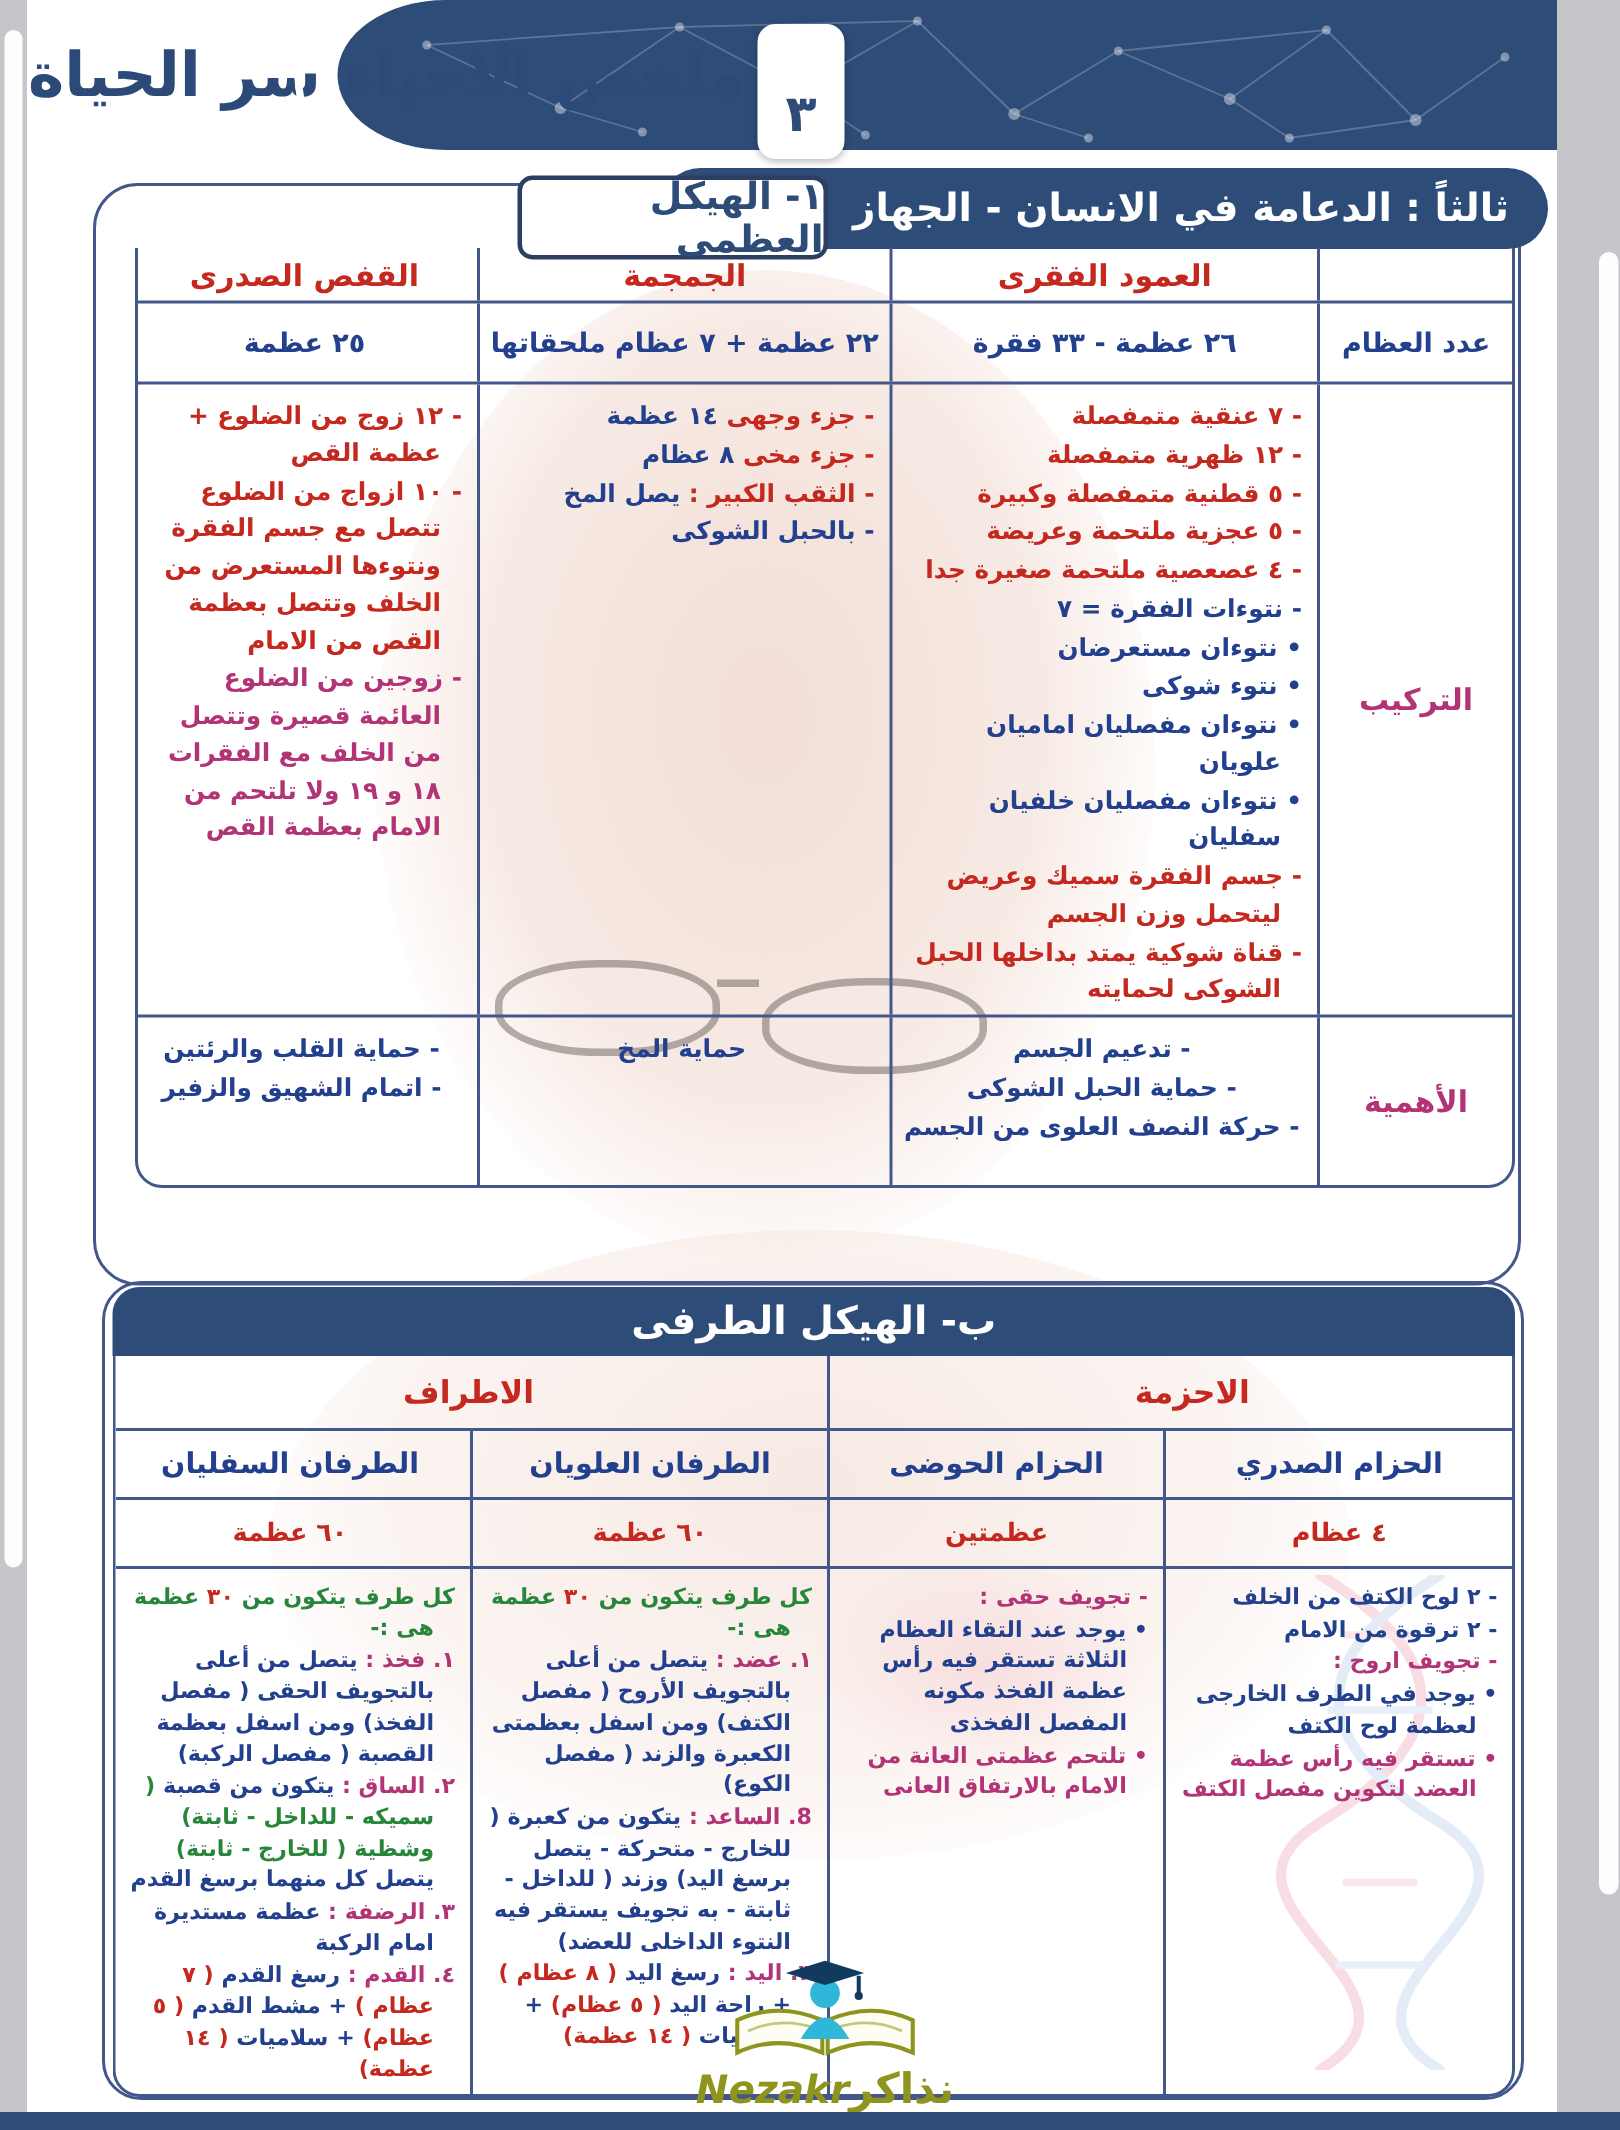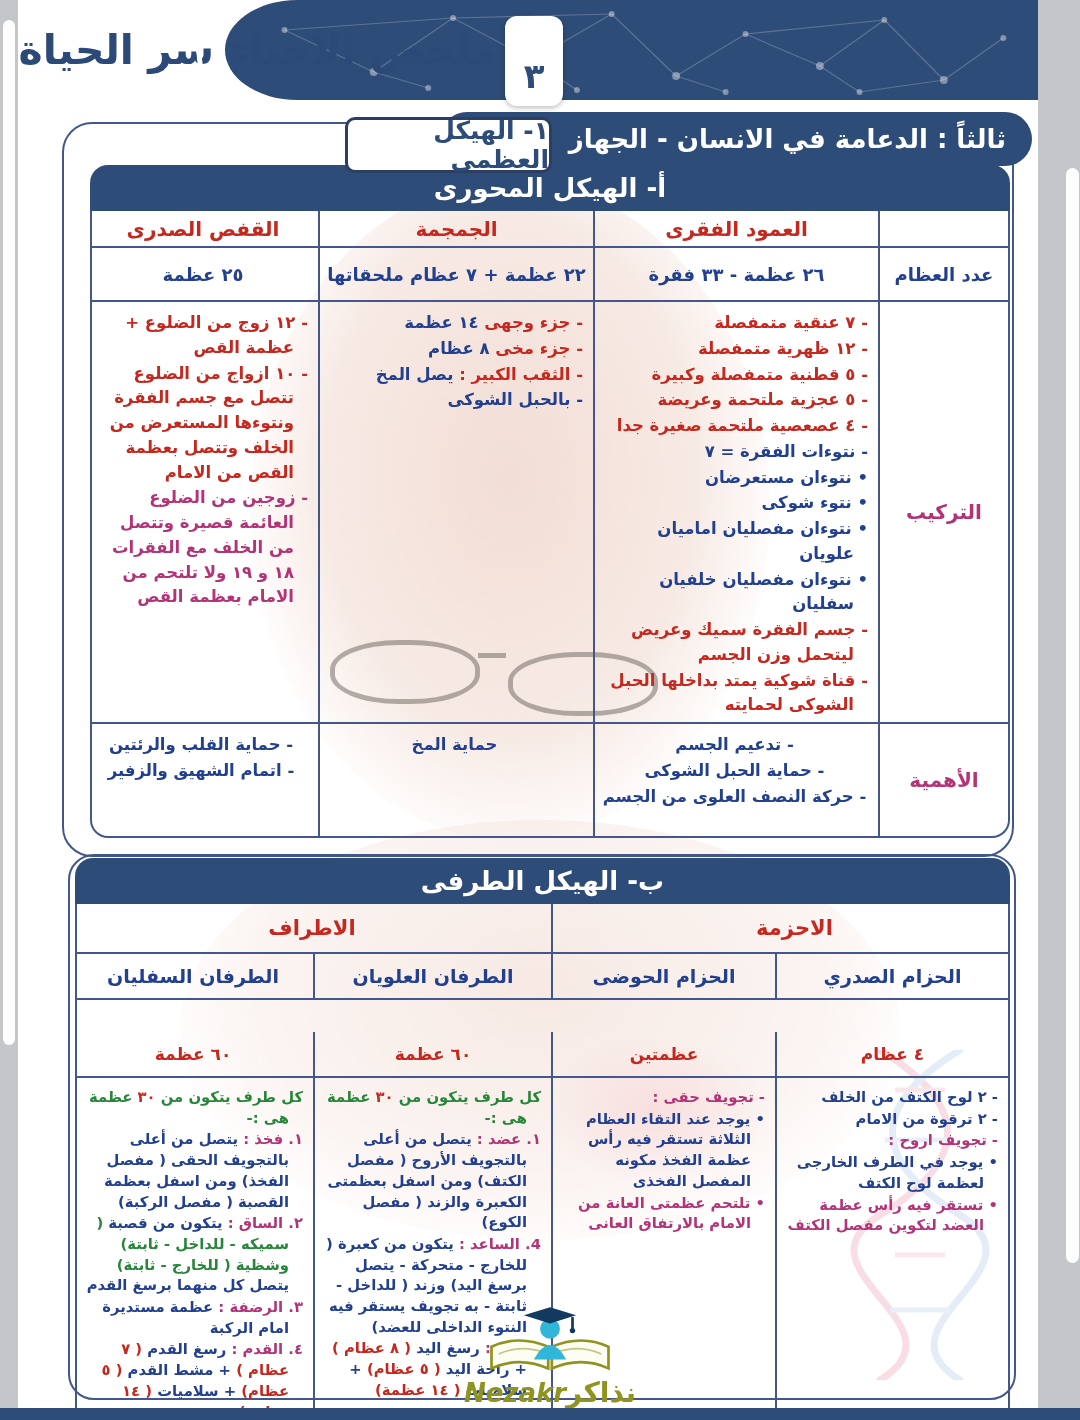--- a/index.html
+++ b/index.html
@@ -90,21 +90,21 @@
   .listcell{padding:8px 10px 4px 6px;text-align:right;}
   .tl{font-size:16.5px;font-weight:bold;line-height:1.5;margin:1px 0;padding-right:14px;text-indent:-14px;}
   .tl.gap{margin-top:18px;}
   .centercell .tl{text-align:center;padding-right:0;text-indent:0;}
   .mag-lbl{font-size:20px;font-weight:bold;color:var(--mag);}
 
   
   .table-b{left:75px;top:858px;width:935px;}
   .tb-groups .tcell{height:48px;font-size:21px;font-weight:bold;color:var(--red);}
   .tb-heads .tcell{height:44px;font-size:19px;font-weight:bold;color:var(--blue);}
-  .tb-counts .tcell{height:44px;font-size:17px;font-weight:bold;color:var(--red);margin-top:32px;}
+  .tb-counts .tcell{height:44px;font-size:17px;font-weight:bold;color:var(--red);}
   .tb-content .tcell{height:350px;}
   .tb-content .tl{font-size:14.8px;line-height:1.4;}
   .w-pect{width:233px;} .w-pelv{width:224px;} .w-upper{width:238px;} .w-lower{width:240px;}
   .w-girdles{width:457px;padding-left:28px;} .w-limbs{width:478px;}
 
   
   .footer-logo{position:absolute;left:430px;top:1300px;width:240px;z-index:3;text-align:center;direction:ltr;}
   .logo-text{display:inline-block;border-bottom:3px solid var(--olive);padding:0 4px 2px 4px;}
   .logo-en{font-size:26px;font-weight:bold;font-style:italic;color:var(--olive);}
   .logo-ar{font-size:28px;font-weight:bold;color:var(--olive);}
@@ -181,21 +181,20 @@
   </div>
 
   <div class="section-banner-ext"></div>
   <div class="section-banner">ثالثاً : الدعامة في الانسان - الجهاز الهيكلى :</div>
   <div class="section-sub">١- الهيكل العظمى</div>
 
   <div class="wrapper-a"></div>
   <div class="wrapper-b"></div>
 
   <div class="tbl table-a">
-    <div class="tbl-title">أ- الهيكل المحورى</div>
     <div class="tgrid">
       <div class="trow ta-head">
         <div class="tcell w-lbl cc"></div>
         <div class="tcell w-spine cc hd">العمود الفقرى</div>
         <div class="tcell w-skull cc hd">الجمجمة</div>
         <div class="tcell w-rib cc hd">القفص الصدرى</div>
       </div>
       <div class="trow ta-count">
         <div class="tcell w-lbl cc label-col">عدد العظام</div>
         <div class="tcell w-spine cc">٢٦ عظمة  -  ٣٣ فقرة</div>
@@ -276,21 +275,21 @@
             <p class="tl"><span class="c-mag">• </span><span class="c-mag">تستقر فيه رأس عظمة العضد لتكوين مفصل الكتف</span></p>
           </div>
         <div class="tcell w-pelv listcell">
             <p class="tl"><span class="c-mag">- </span><span class="c-mag">تجويف حقى :</span></p>
             <p class="tl"><span class="c-blue">• </span><span class="c-blue">يوجد عند التقاء العظام الثلاثة تستقر فيه رأس عظمة الفخذ مكونه المفصل الفخذى</span></p>
             <p class="tl"><span class="c-mag">• </span><span class="c-mag">تلتحم عظمتى العانة من الامام بالارتفاق العانى</span></p>
           </div>
         <div class="tcell w-upper listcell">
             <p class="tl"><span class="c-grn">كل طرف يتكون من </span><span class="c-red">٣٠</span><span class="c-grn"> عظمة هى :-</span></p>
             <p class="tl"><span class="c-mag">١. عضد : </span><span class="c-blue">يتصل من أعلى بالتجويف الأروح ( مفصل الكتف) ومن اسفل بعظمتى الكعبرة والزند ( مفصل الكوع)</span></p>
-            <p class="tl"><span class="c-mag">4. الساعد : </span><span class="c-blue">يتكون من كعبرة ( للخارج - متحركة - يتصل برسغ اليد) وزند ( للداخل - ثابتة - به تجويف يستقر فيه النتوء الداخلى للعضد)</span></p>
+            <p class="tl"><span class="c-mag">8. الساعد : </span><span class="c-blue">يتكون من كعبرة ( للخارج - متحركة - يتصل برسغ اليد) وزند ( للداخل - ثابتة - به تجويف يستقر فيه النتوء الداخلى للعضد)</span></p>
             <p class="tl"><span class="c-mag">٣. اليد : </span><span class="c-blue">رسغ اليد </span><span class="c-red">( ٨ عظام )</span><span class="c-blue"> + راحة اليد </span><span class="c-red">( ٥ عظام)</span><span class="c-blue"> + سلاميات </span><span class="c-red">( ١٤ عظمة)</span></p>
           </div>
         <div class="tcell w-lower listcell">
             <p class="tl"><span class="c-grn">كل طرف يتكون من </span><span class="c-red">٣٠</span><span class="c-grn"> عظمة هى :-</span></p>
             <p class="tl"><span class="c-mag">١. فخذ : </span><span class="c-blue">يتصل من أعلى بالتجويف الحقى ( مفصل الفخذ) ومن اسفل بعظمة القصبة ( مفصل الركبة)</span></p>
             <p class="tl"><span class="c-mag">٢. الساق : </span><span class="c-blue">يتكون من قصبة </span><span class="c-grn">( سميكه - للداخل - ثابتة) وشظية ( للخارج - ثابتة)</span><span class="c-blue"> يتصل كل منهما برسغ القدم</span></p>
             <p class="tl"><span class="c-mag">٣. الرضفة : </span><span class="c-blue">عظمة مستديرة امام الركبة</span></p>
             <p class="tl"><span class="c-mag">٤. القدم : </span><span class="c-blue">رسغ القدم </span><span class="c-red">( ٧ عظام )</span><span class="c-blue"> + مشط القدم </span><span class="c-red">( ٥ عظام)</span><span class="c-blue"> + سلاميات </span><span class="c-red">( ١٤ عظمة)</span></p>
           </div>
       </div>

